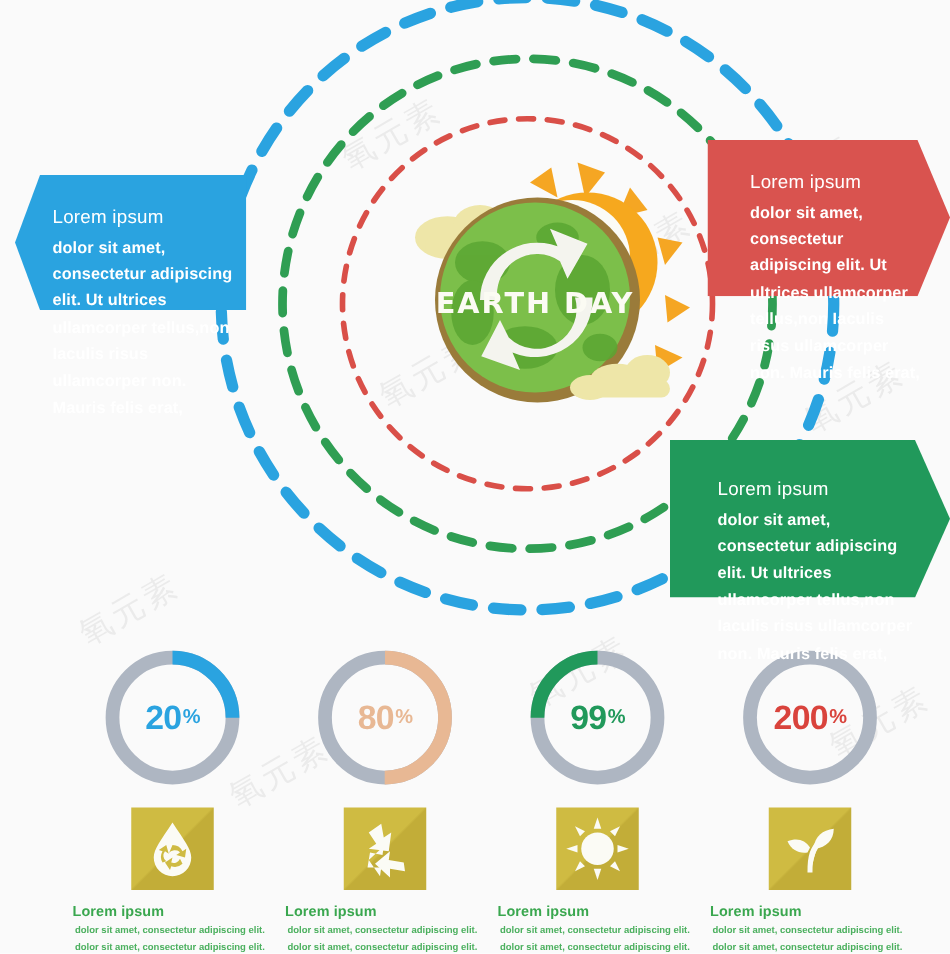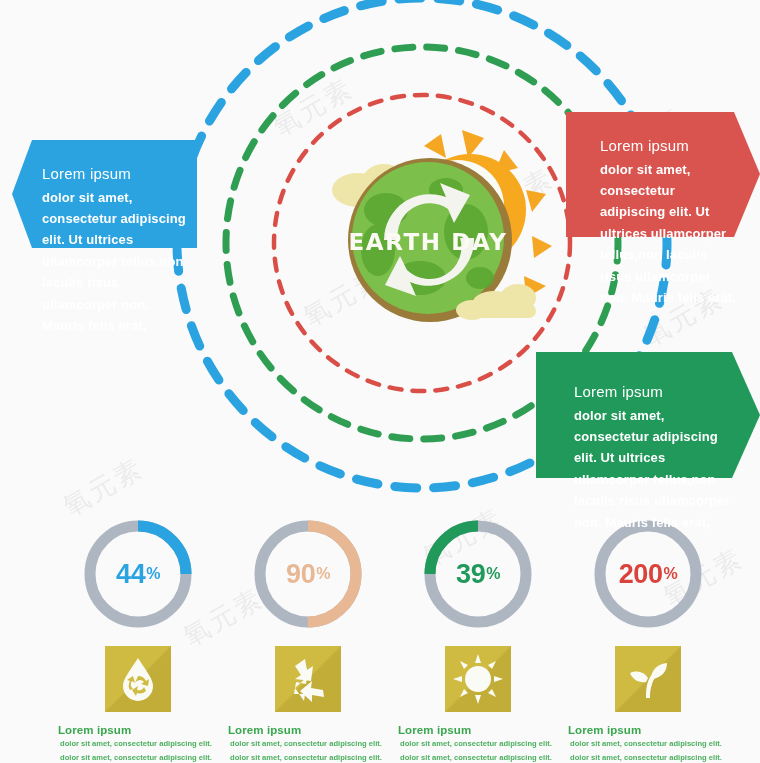--- a/index.html
+++ b/index.html
@@ -270,21 +270,21 @@
   </div>
 
   <div class="stats" id="stats-row">
       <div class="stat stat-1">
     <div class="donut">
       <svg viewBox="0 0 116 116" width="116" height="116">
     <circle cx="58" cy="58" r="48" fill="none" stroke="#aeb6c2" stroke-width="11"></circle>
     <circle cx="58" cy="58" r="48" fill="none" stroke="#2aa3e0" stroke-width="11" stroke-dasharray="75.39822368615503 226.1946710584651" transform="rotate(-90 58 58) "></circle>
   </svg>
       <div class="donut-label" style="color:#2aa3e0">
-        <span class="num">44</span>
+        <span class="num">20</span>
             <span class="pct">%</span>
       </div>
     </div>
     <div class="icon-tile">
       <svg viewBox="0 0 66 66" width="66" height="66">
         <path fill="#fbfbf5" d="M33 12 C24 26 18 33 18 40 a15 15 0 0 0 30 0 C48 33 42 26 33 12 Z"></path>
         <g fill="#cfbb42">
           <path d="M33 30 a9 9 0 0 1 8 5 l3 -2 l-1 7 l-7 -2 l3 -2 a5.5 5.5 0 0 0 -9 1 z"></path>
           <path d="M41 45 a9 9 0 0 1 -9 2 l-1 3 l-4 -6 l6 -4 l-1 4 a5.5 5.5 0 0 0 7 -3 z"></path>
           <path d="M25 44 a9 9 0 0 1 0 -9 l-3 -1 l6 -4 l2 7 l-3 -2 a5.5 5.5 0 0 0 1 8 z"></path>
@@ -297,21 +297,21 @@
       <p>dolor sit amet, consectetur adipiscing elit.</p>
     </div>
       </div>
       <div class="stat stat-2">
     <div class="donut">
       <svg viewBox="0 0 116 116" width="116" height="116">
     <circle cx="58" cy="58" r="48" fill="none" stroke="#aeb6c2" stroke-width="11"></circle>
     <circle cx="58" cy="58" r="48" fill="none" stroke="#e8b894" stroke-width="11" stroke-dasharray="150.79644737231007 150.79644737231007" transform="rotate(-90 58 58) "></circle>
   </svg>
       <div class="donut-label" style="color:#e8b894">
-        <span class="num">90</span>
+        <span class="num">80</span>
             <span class="pct">%</span>
       </div>
     </div>
     <div class="icon-tile">
       <svg viewBox="0 0 66 66" width="66" height="66">
         <g fill="#fbfbf5">
           <path d="M30 13 l-10 7 l6 9 l-6 4 l16 2 l2 -15 l-6 4 z"></path>
           <path d="M19 48 l2 -12 l10 2 l1 -7 l-12 11 l9 13 l1 -7 z"></path>
           <path d="M48 44 l-12 -2 l1 -7 l-12 10 l12 11 l0 -7 l12 2 z"></path>
         </g>
@@ -323,21 +323,21 @@
       <p>dolor sit amet, consectetur adipiscing elit.</p>
     </div>
       </div>
       <div class="stat stat-3">
     <div class="donut">
       <svg viewBox="0 0 116 116" width="116" height="116">
     <circle cx="58" cy="58" r="48" fill="none" stroke="#aeb6c2" stroke-width="11"></circle>
     <circle cx="58" cy="58" r="48" fill="none" stroke="#21995b" stroke-width="11" stroke-dasharray="75.39822368615503 226.1946710584651" transform="rotate(-90 58 58) scale(1,-1) translate(0,-116)"></circle>
   </svg>
       <div class="donut-label" style="color:#21995b">
-        <span class="num">39</span>
+        <span class="num">99</span>
             <span class="pct">%</span>
       </div>
     </div>
     <div class="icon-tile">
       <svg viewBox="0 0 66 66" width="66" height="66">
         <circle fill="#fbfbf5" cx="33" cy="33" r="13"></circle>
         <g fill="#fbfbf5">
           <polygon points="33,8 36,17 30,17"></polygon>
           <polygon points="33,58 30,49 36,49"></polygon>
           <polygon points="8,33 17,30 17,36"></polygon>

